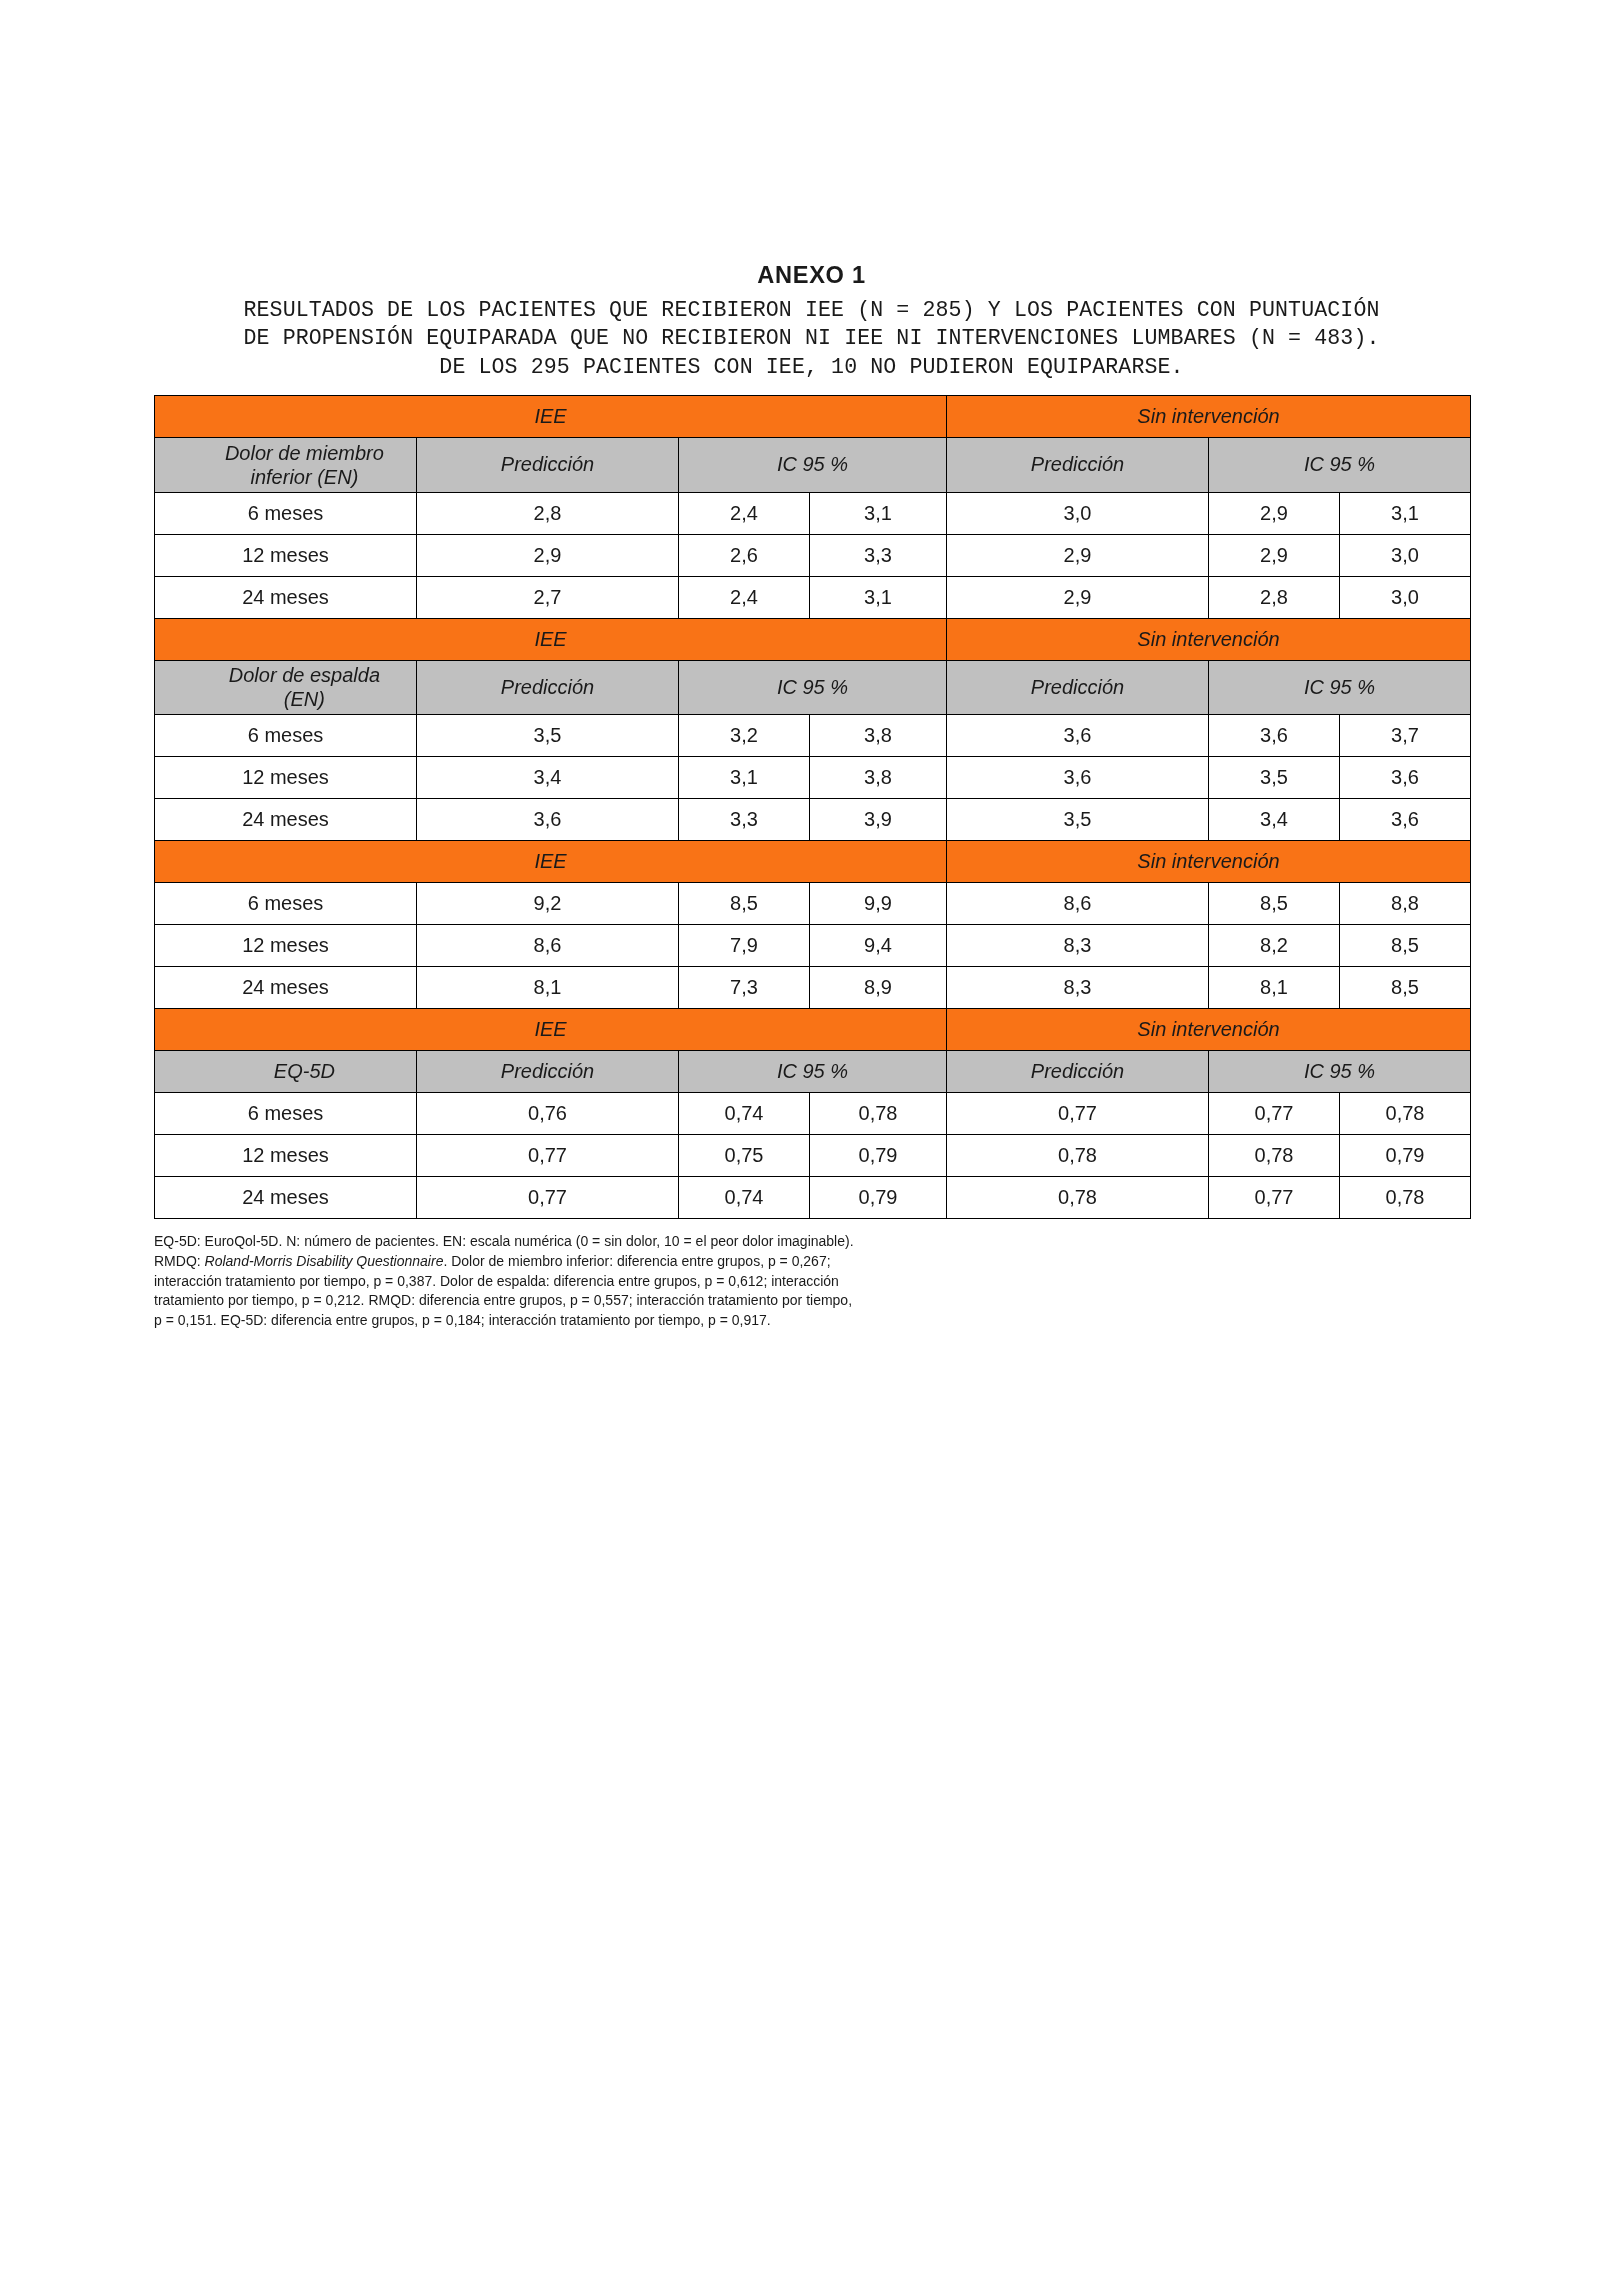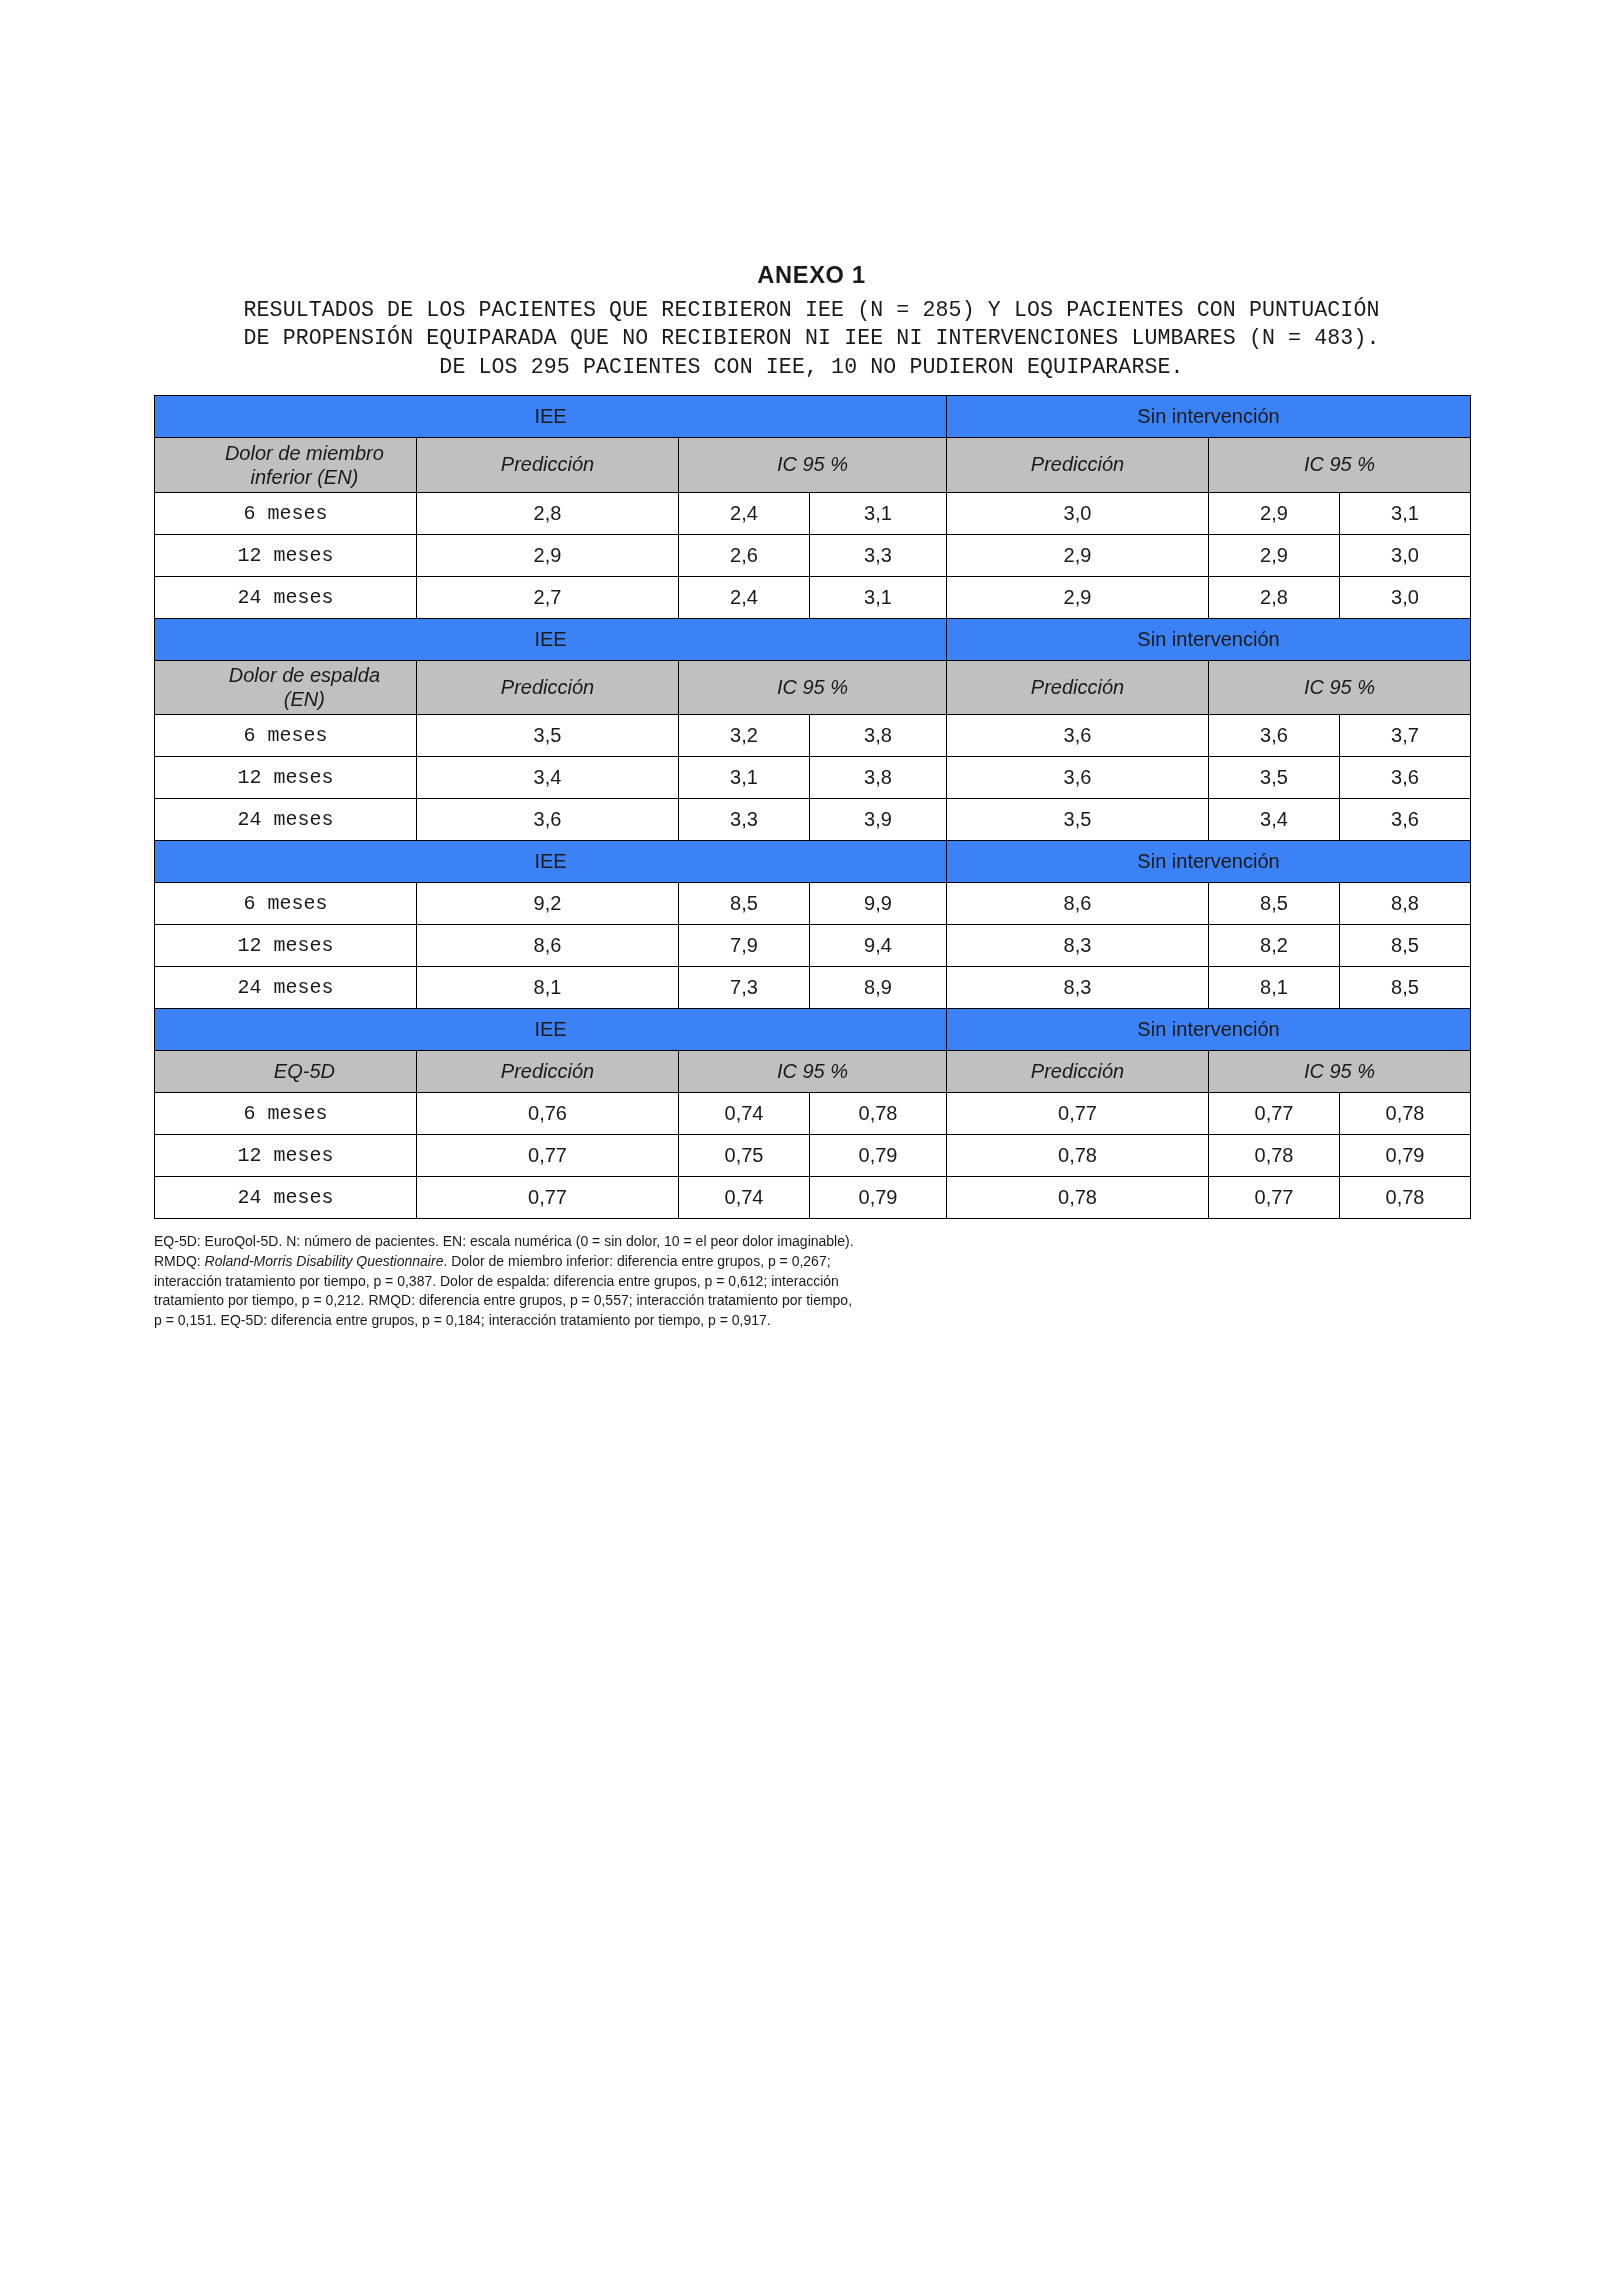--- a/index.html
+++ b/index.html
@@ -45,37 +45,37 @@
   table.anexo td {
     border: 1.3px solid #000000;
     font-size: 20px;
     height: 42px;
     padding: 2.6px 5.2px;
     text-align: center;
     vertical-align: middle;
     box-sizing: border-box;
   }
   td.group-band {
-    background: #3b82f6;
+    background: #f97316;
+    font-style: italic;
     font-size: 21px;
   }
   td.hdr {
     background: #c0c0c0;
     font-style: italic;
     font-size: 21px;
     height: 65px;
   }
   td.hdr.rowlabel {
     text-align: center;
     line-height: 1.2;
     padding-left: 43px;
   }
   td.rowname {
     text-align: center;
-    font-family: Liberation Mono, monospace;
   }
   .footnote {
     width: 1315px;
     margin: 13px auto 0 auto;
     font-size: 14px;
     line-height: 1.42;
     text-align: left;
   }
   .footnote i { font-style: italic; }
   

